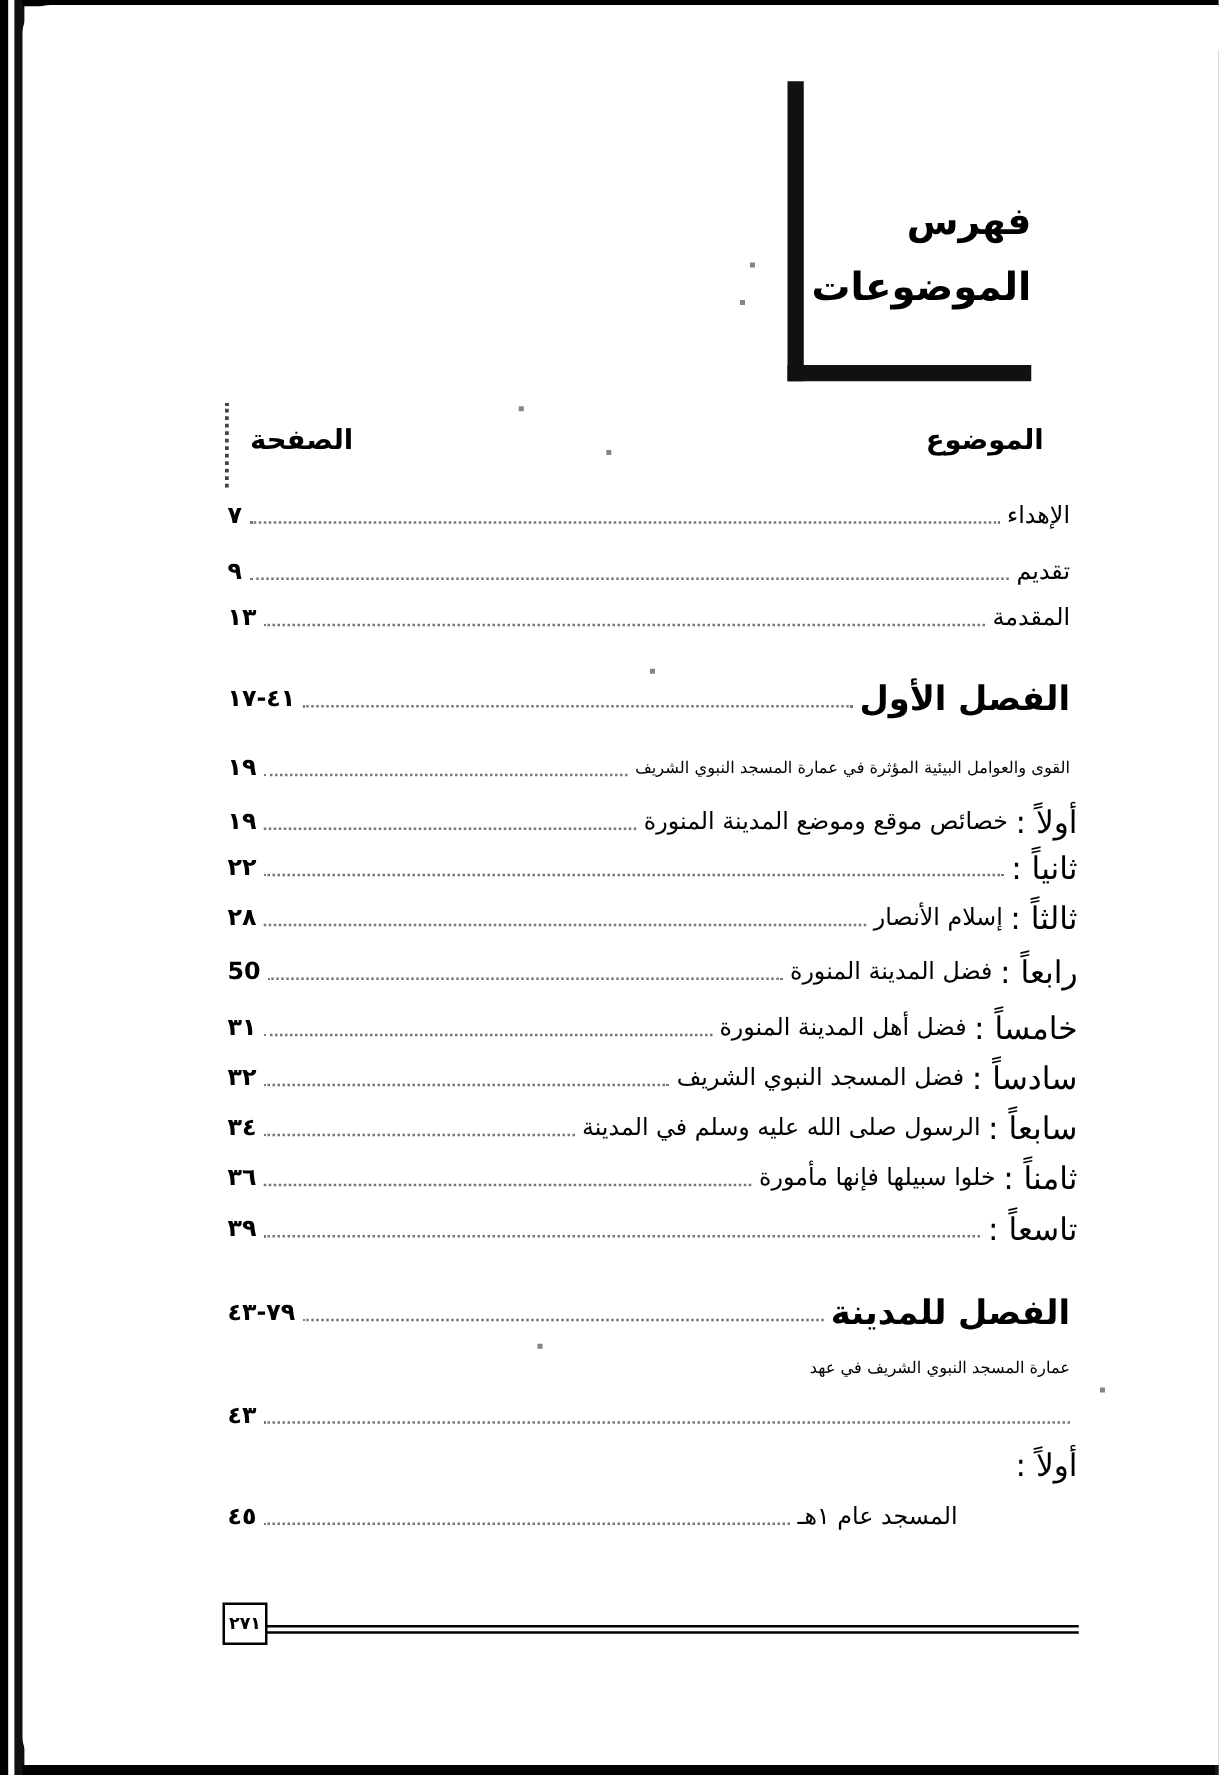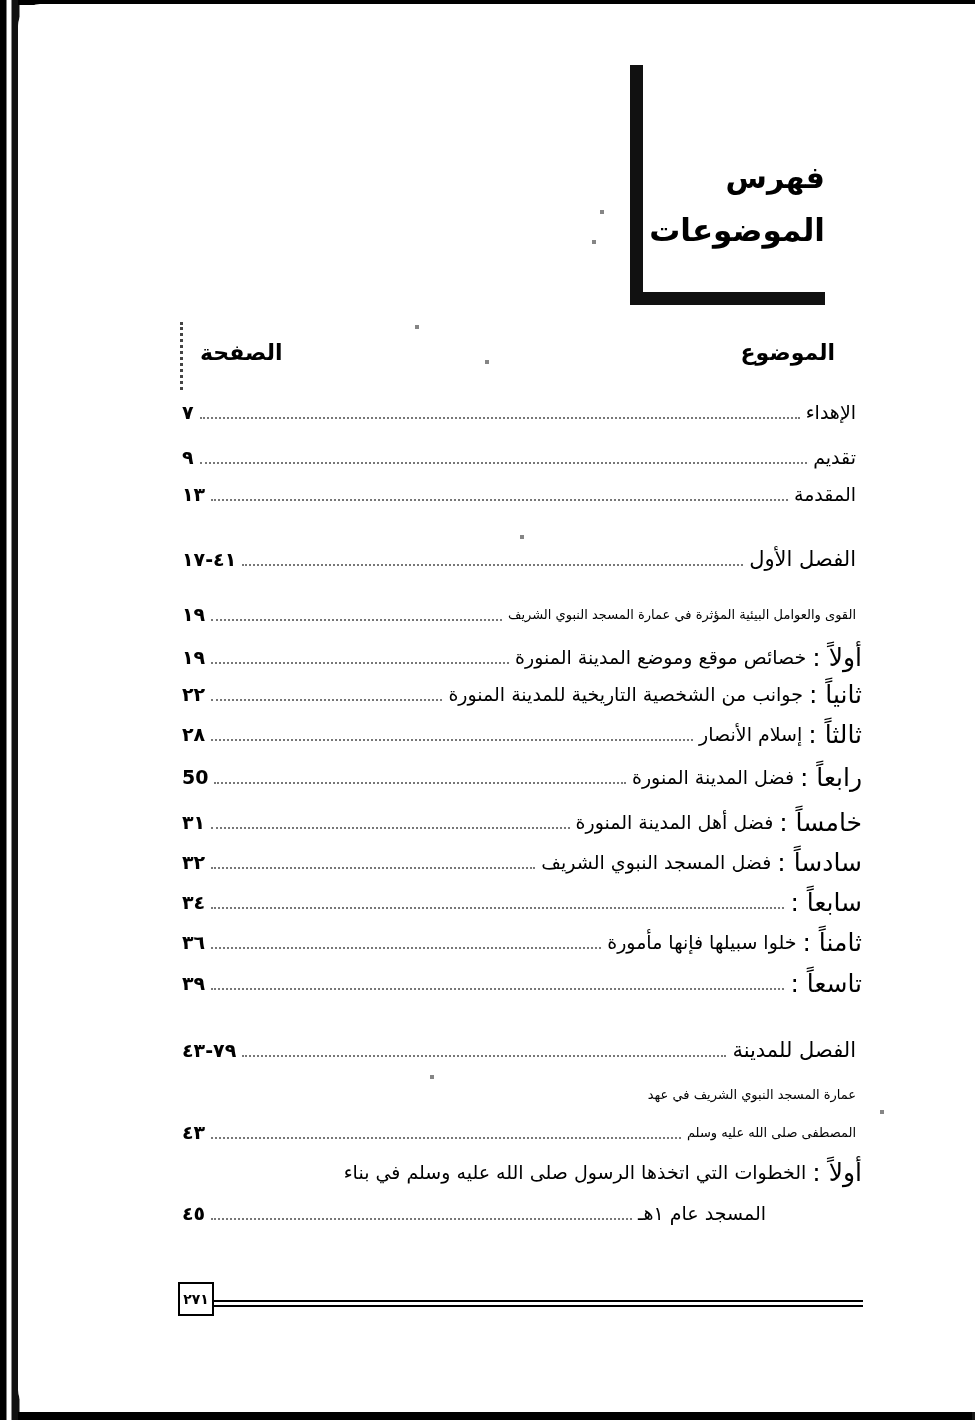--- a/index.html
+++ b/index.html
@@ -34,21 +34,21 @@
   .bracket {
     position: absolute; left: 180px; top: 322px; width: 5px; height: 68px;
     border-left: 3px dotted #444;
   }
   .toc-row {
     position: absolute; left: 182px; width: 680px; height: 34px;
     direction: rtl; display: flex; align-items: center; gap: 6px;
   }
   .toc-label { font-size: 19px; white-space: nowrap; flex: 0 0 auto; }
   .toc-label.bold { font-weight: normal; font-size: 13px; }
-  .toc-label.heading { font-weight: normal; font-size: 21px; }
+  .toc-label.heading { font-weight: bold; font-size: 27px; }
   .toc-prefix { font-size: 25px; white-space: nowrap; flex: 0 0 auto; }
   .toc-leader {
     flex: 1 1 auto; height: 2px; margin-top: 10px;
     border-bottom: 2px dotted #777;
   }
   .toc-page { font-size: 19px; font-weight: bold; white-space: nowrap; flex: 0 0 auto; direction: ltr; }
   .toc-row.nowrap-only { justify-content: flex-start; }
   .footer-rule1 { position: absolute; left: 213px; top: 1300px; width: 650px; height: 2px; background: #000; }
   .footer-rule2 { position: absolute; left: 213px; top: 1305px; width: 650px; height: 2px; background: #000; }
   .page-number-box {
@@ -106,21 +106,20 @@
   <span class="toc-page">١٩</span>
 </div>
 <div class="toc-row" style="top:640px">
   <span class="toc-prefix">أولاً :</span>
   <span class="toc-label">خصائص موقع وموضع المدينة المنورة</span>
   <span class="toc-leader"></span>
   <span class="toc-page">١٩</span>
 </div>
 <div class="toc-row" style="top:677px">
   <span class="toc-prefix">ثانياً :</span>
-  <span class="toc-label">جوانب من الشخصية التاريخية للمدينة المنورة</span>
   <span class="toc-leader"></span>
   <span class="toc-page">٢٢</span>
 </div>
 <div class="toc-row" style="top:717px">
   <span class="toc-prefix">ثالثاً :</span>
   <span class="toc-label">إسلام الأنصار</span>
   <span class="toc-leader"></span>
   <span class="toc-page">٢٨</span>
 </div>
 <div class="toc-row" style="top:760px">
@@ -136,20 +135,21 @@
   <span class="toc-page">٣١</span>
 </div>
 <div class="toc-row" style="top:845px">
   <span class="toc-prefix">سادساً :</span>
   <span class="toc-label">فضل المسجد النبوي الشريف</span>
   <span class="toc-leader"></span>
   <span class="toc-page">٣٢</span>
 </div>
 <div class="toc-row" style="top:885px">
   <span class="toc-prefix">سابعاً :</span>
+  <span class="toc-label">الرسول صلى الله عليه وسلم في المدينة</span>
   <span class="toc-leader"></span>
   <span class="toc-page">٣٤</span>
 </div>
 <div class="toc-row" style="top:925px">
   <span class="toc-prefix">ثامناً :</span>
   <span class="toc-label">خلوا سبيلها فإنها مأمورة</span>
   <span class="toc-leader"></span>
   <span class="toc-page">٣٦</span>
 </div>
 <div class="toc-row" style="top:966px">
@@ -163,27 +163,25 @@
   <span class="toc-leader"></span>
   <span class="toc-page">٧٩-٤٣</span>
 </div>
 <div class="toc-row nowrap-only" style="top:1077px">
   <span class="toc-prefix"></span>
   <span class="toc-label bold">عمارة المسجد النبوي الشريف في عهد</span>
   <span class="toc-page"></span>
 </div>
 <div class="toc-row" style="top:1115px">
   <span class="toc-prefix"></span>
-  <span class="toc-label bold">المصطفى صلى الله عليه وسلم</span>
   <span class="toc-leader"></span>
   <span class="toc-page">٤٣</span>
 </div>
 <div class="toc-row nowrap-only" style="top:1155px">
   <span class="toc-prefix">أولاً :</span>
-  <span class="toc-label">الخطوات التي اتخذها الرسول صلى الله عليه وسلم في بناء</span>
   <span class="toc-page"></span>
 </div>
 <div class="toc-row" style="top:1196px; width:590px;">
   <span class="toc-prefix"></span>
   <span class="toc-label">المسجد عام ١هـ</span>
   <span class="toc-leader"></span>
   <span class="toc-page">٤٥</span>
 </div>
 
 <div class="page-number-box">٢٧١</div>

